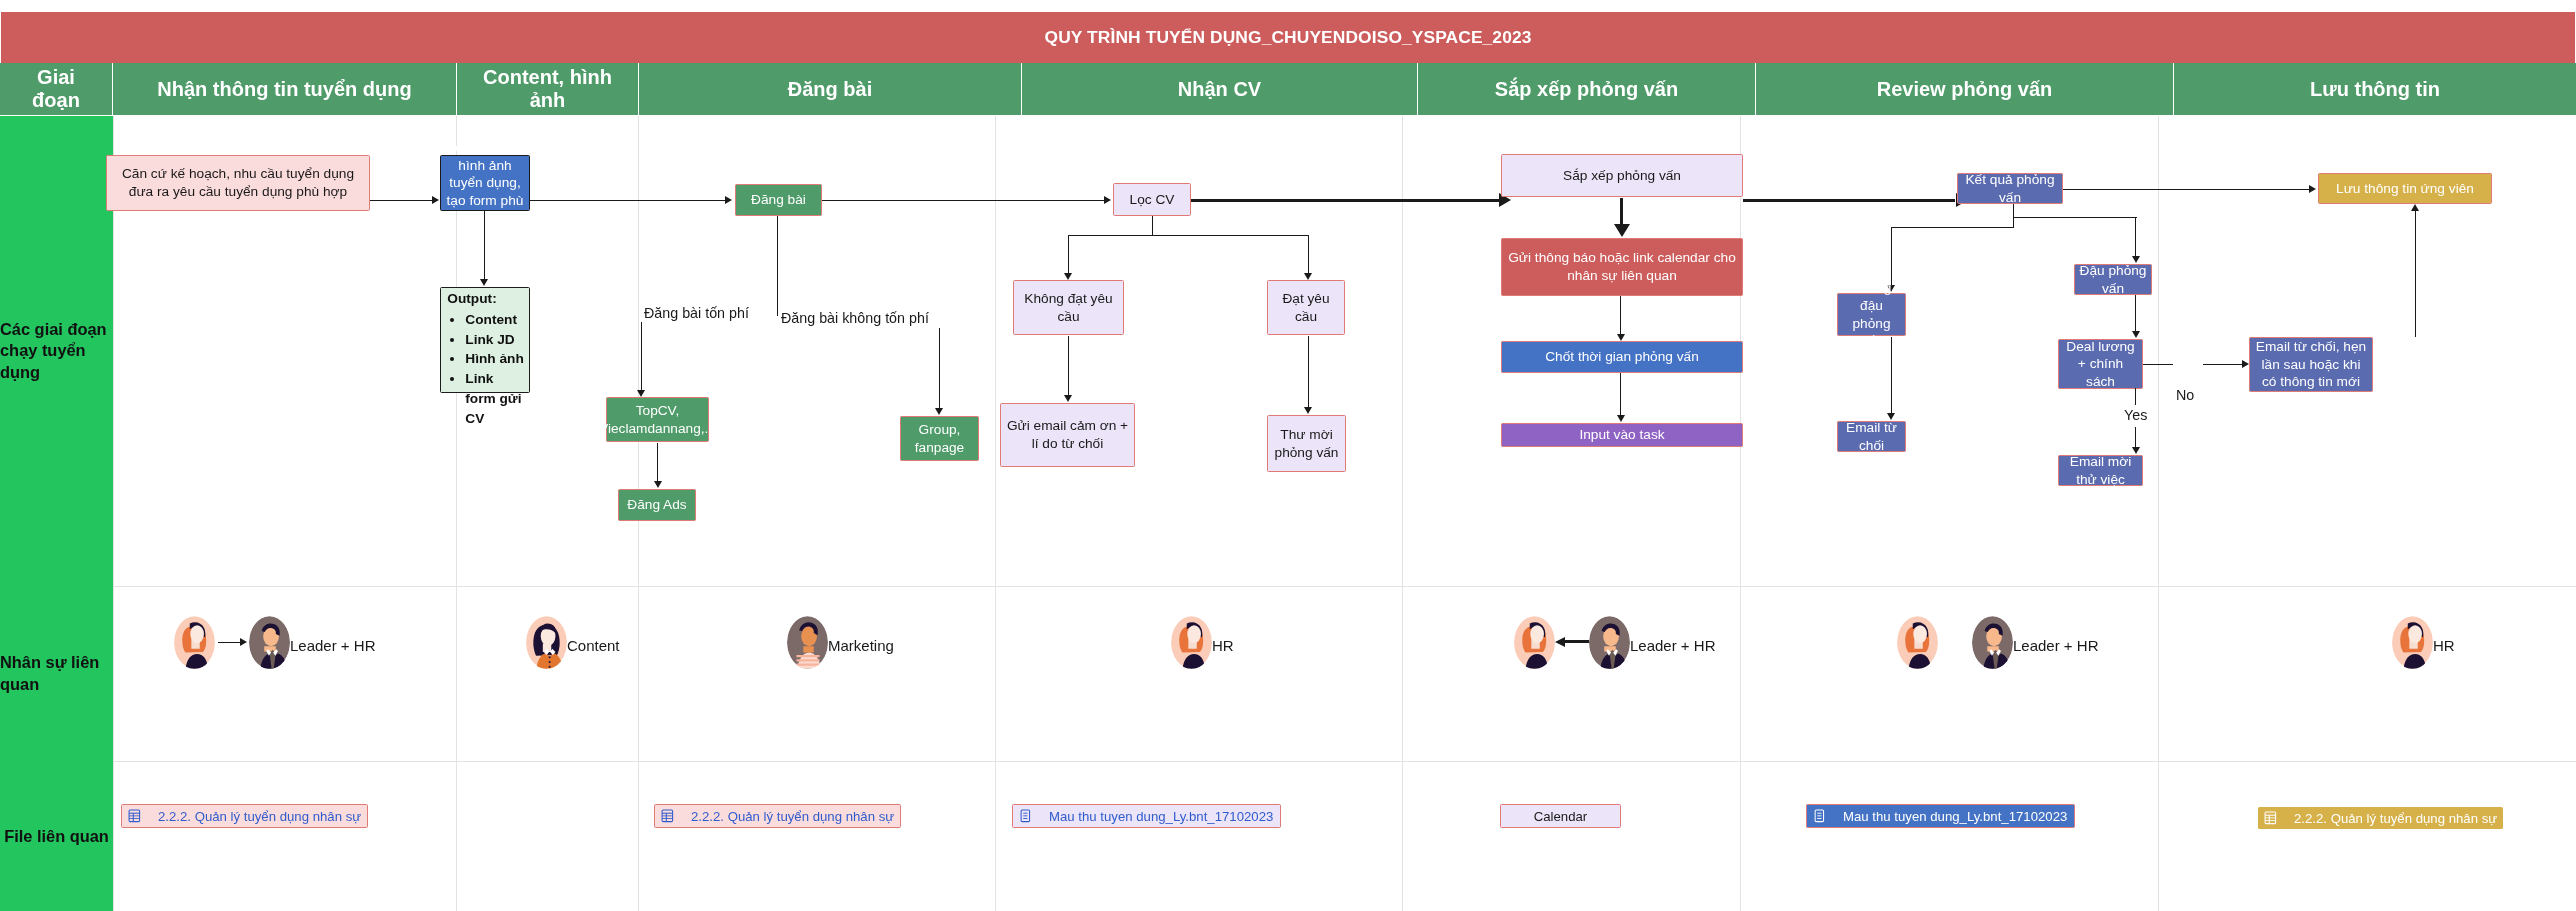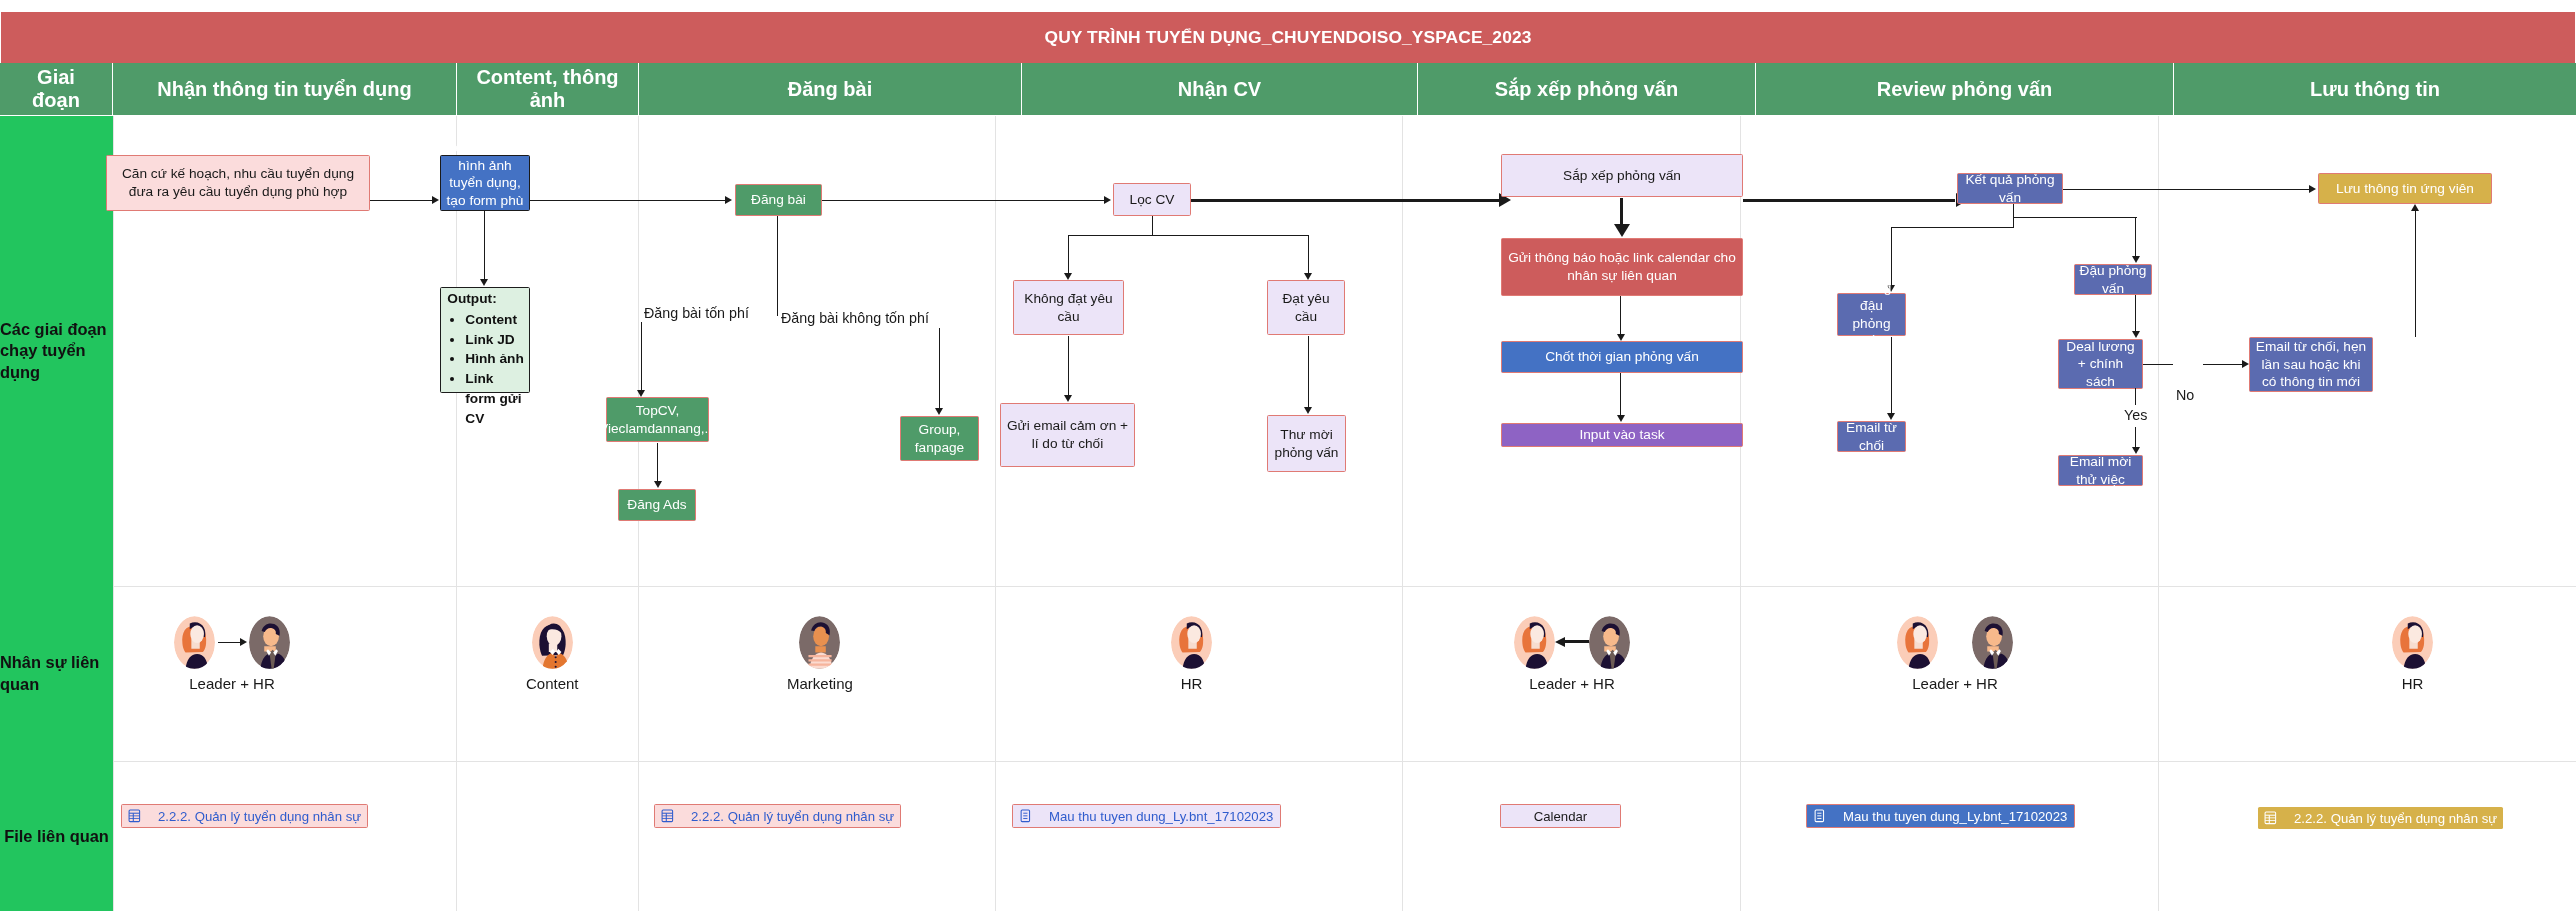--- a/index.html
+++ b/index.html
@@ -99,21 +99,21 @@
     border-top:13.7px solid #1a1a1a;
   }
   .arrow-u{
     position:absolute; width:0; height:0;
     border-left:4.2px solid transparent; border-right:4.2px solid transparent;
     border-bottom:7.4px solid #1a1a1a;
   }
   .edge-label{ position:absolute; font-size:14.3px; color:#1a1a1a; white-space:nowrap; }
 
   
-  .avatar-group{ position:absolute; display:flex; flex-direction:column; align-items:center; }
+  .avatar-group{ position:absolute; display:flex; flex-direction:row; align-items:center; }
   .avatar-row{ display:flex; align-items:center; justify-content:center; gap:0; position:relative; }
   .avatar{ width:41px; height:53px; border-radius:50%; overflow:hidden; position:relative; }
   .avatar svg{ display:block; width:100%; height:100%; }
   .avatar-caption{ margin-top:6.3px; font-size:15px; color:#1a1a1a; text-align:center; }
 
   
   .filechip{
     position:absolute; display:flex; align-items:center; gap:17px;
     border:1.1px solid #e07a74; border-radius:1.6px; padding:3.7px 6.3px;
     font-size:13.2px; white-space:nowrap;
@@ -130,21 +130,21 @@
 
 <div class="sheet">
 
   <div id="title-bar">
     <span class="title-text">QUY TRÌNH TUYỂN DỤNG_CHUYENDOISO_YSPACE_2023</span>
   </div>
 
   <div id="header-row">
     <div class="hcell" style="width:113px">Giai đoạn</div>
     <div class="hcell" style="width:344px">Nhận thông tin tuyển dụng</div>
-    <div class="hcell" style="width:182px">Content, thông ảnh</div>
+    <div class="hcell" style="width:182px">Content, hình ảnh</div>
     <div class="hcell" style="width:383px">Đăng bài</div>
     <div class="hcell" style="width:396px">Nhận CV</div>
     <div class="hcell" style="width:338px">Sắp xếp phỏng vấn</div>
     <div class="hcell" style="width:418px">Review phỏng vấn</div>
     <div class="hcell" style="width:402px">Lưu thông tin</div>
   </div>
 
   <div class="vline" style="left:113px"></div>
   <div class="vline" style="left:456px"></div>
   <div class="vline" style="left:638px"></div>

